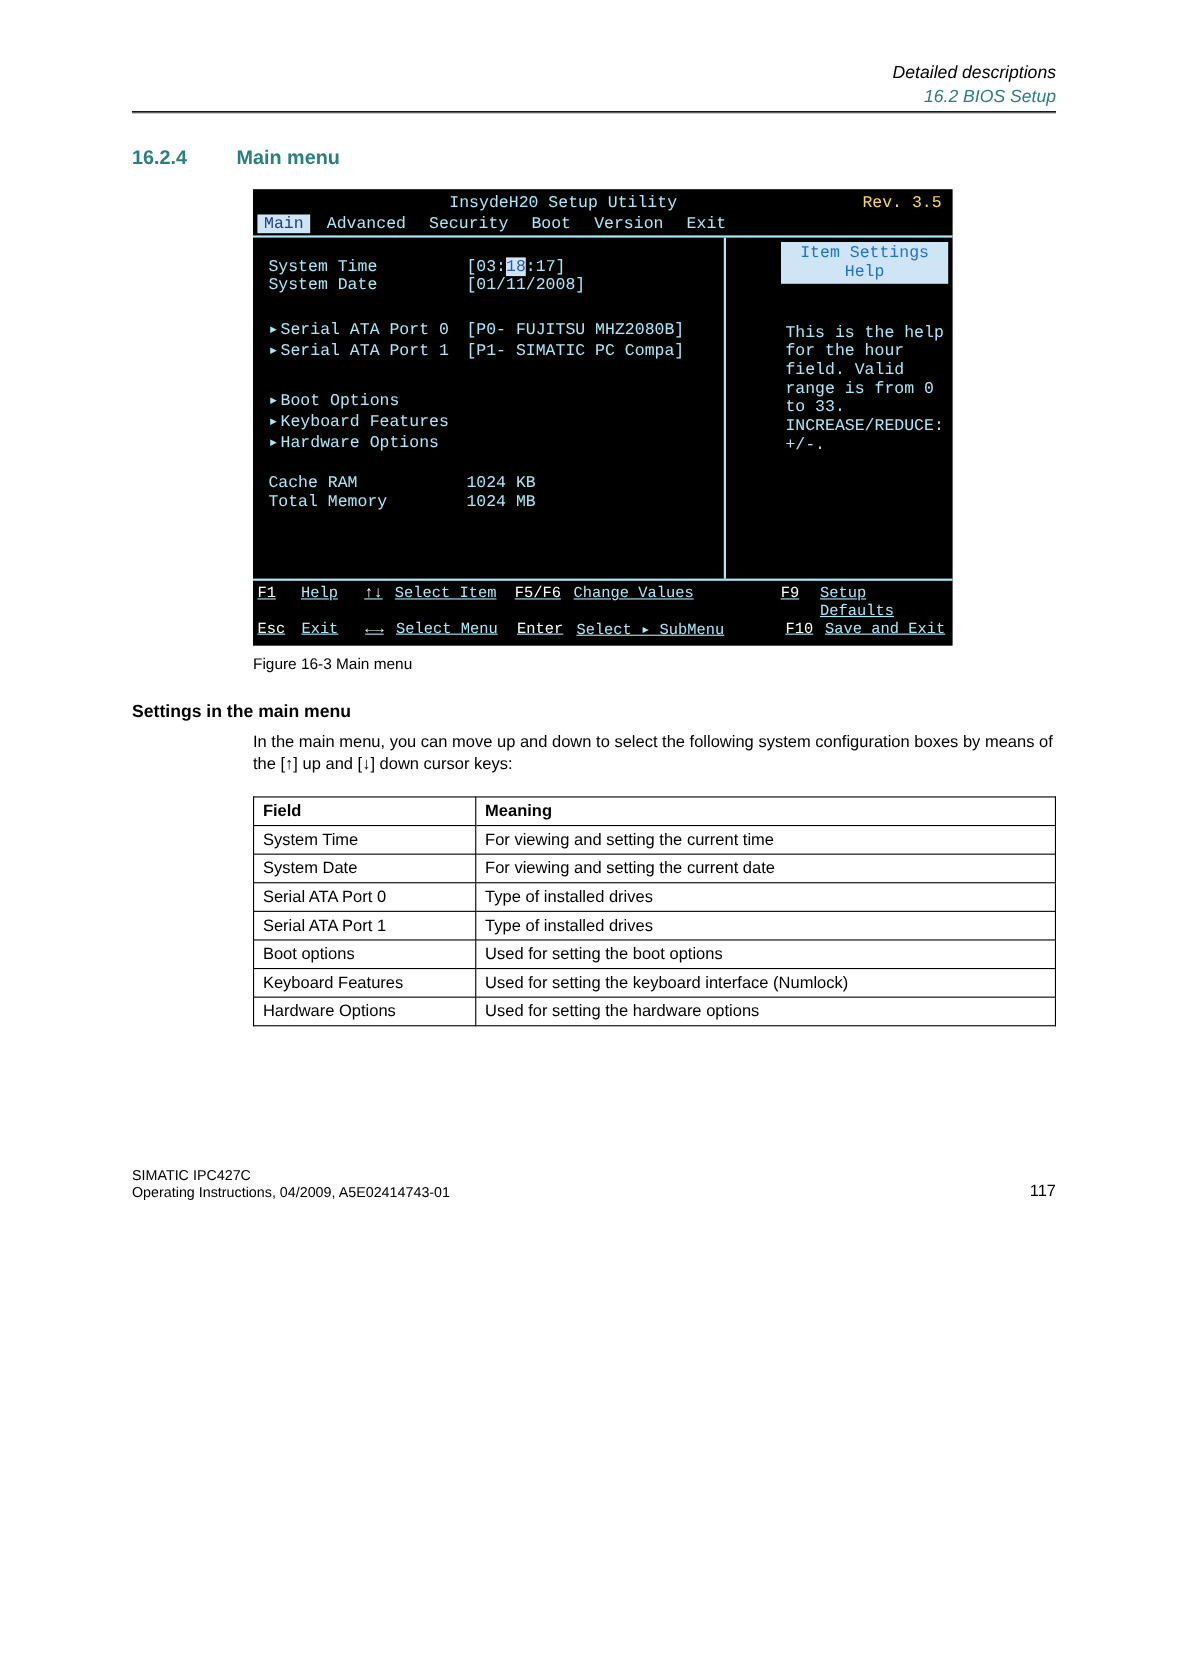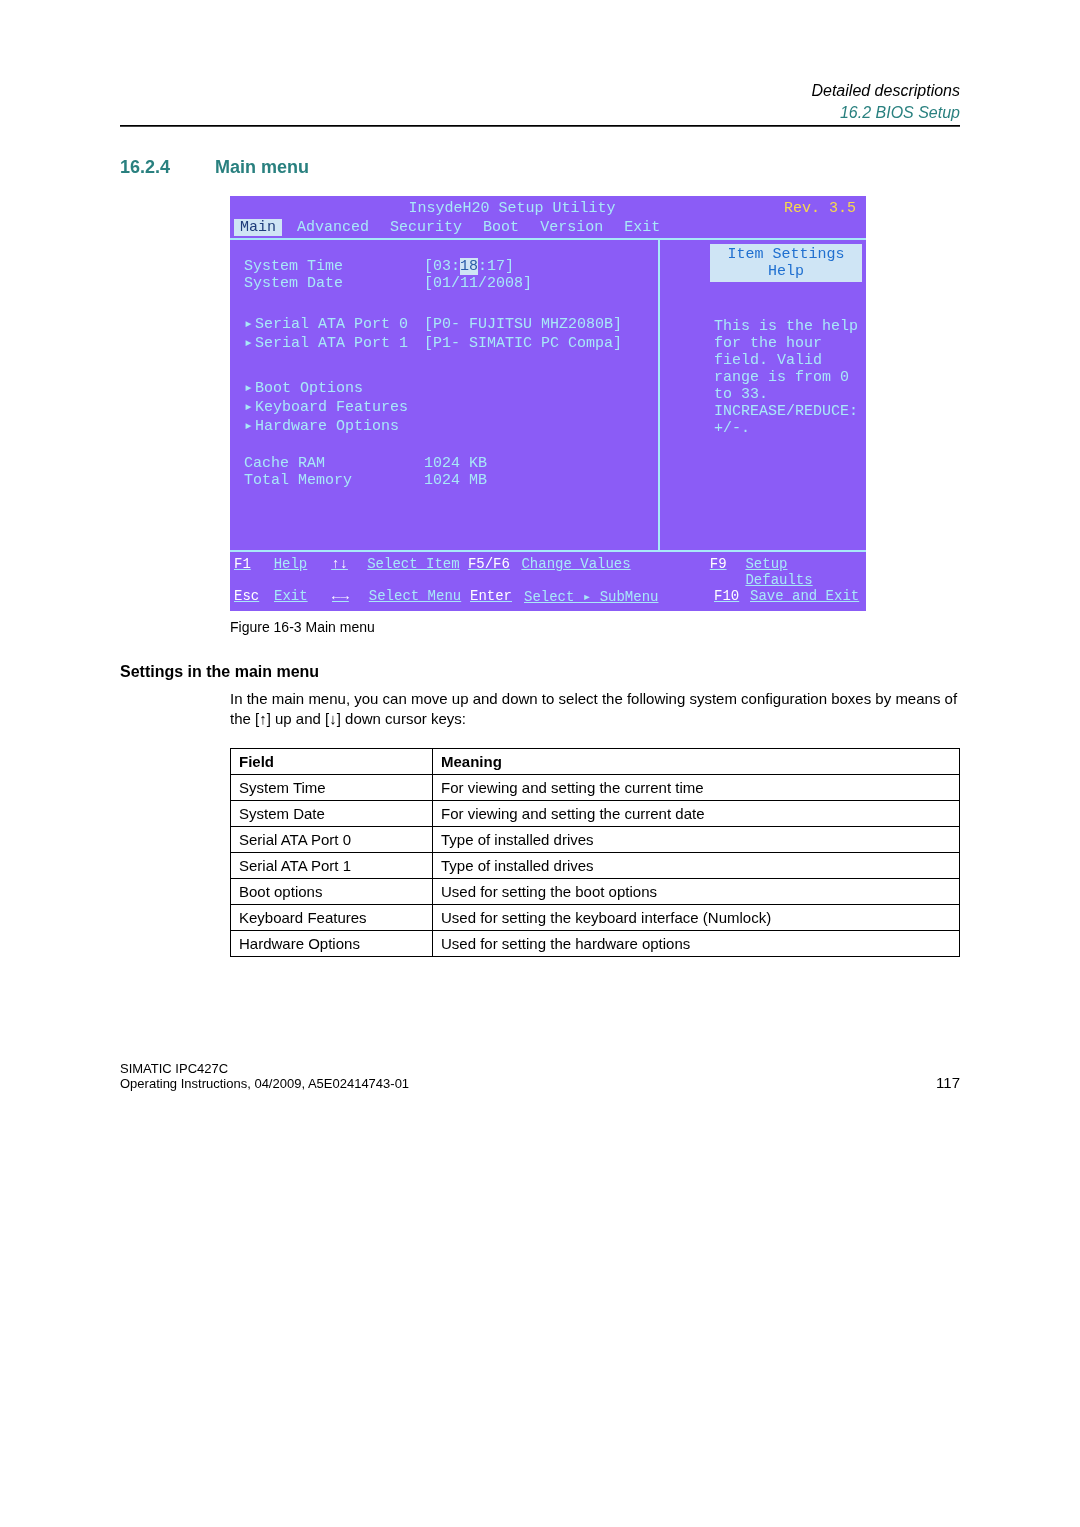--- a/index.html
+++ b/index.html
@@ -6,21 +6,21 @@
     margin: 0;
     font-family: Arial, Helvetica, sans-serif;
     background: #fff;
     color: #000;
     font-size: 15px;
   }
   .page {
     width: 1080px;
     height: 1147px;
     position: relative;
-    padding: 80px 120px 0 120px;
+    padding: 56px 120px 0 120px;
     box-sizing: border-box;
   }
   .header-right {
     text-align: right;
     font-style: italic;
     color: #000;
     font-size: 16px;
     line-height: 1.35;
   }
   .header-sub {
@@ -37,21 +37,21 @@
   .sec-title {
     color: #29807f;
     font-weight: bold;
     font-size: 18px;
     margin: 30px 0 18px 0;
   }
   .sec-num { display:inline-block; width:90px; }
   .bios-box {
     margin-left: 110px;
     width: 636px;
-    background: #8b5cf6;
+    background: #000000;
     font-family: "Courier New", monospace;
     color: #a8e8f8;
     font-size: 15px;
     position: relative;
   }
   .bios-top {
     display: flex;
     justify-content: space-between;
     padding: 4px 10px 2px 10px;
     color: #a8e8f8;
@@ -94,21 +94,21 @@
   .bios-footer {
     padding: 4px 4px 6px 4px;
     font-size: 14px;
   }
   .bios-footer .fkey { color:#fff; }
   .bios-footer .flabel { color:#a8e8f8; }
   .bios-footer-row { display:flex; }
   .bios-footer-cell { display:inline-block;text-decoration:underline; }
   .fw40 { width: 40px; }
   .fw70 { width: 58px; }
-  .fw100 { width: 110px; text-align: center; }
+  .fw100 { width: 110px; }
   .fw160 { width: 190px; }
   .figcap {
     margin: 8px 0 0 110px;
     font-size: 14px;
   }
   .subhead {
     font-weight: bold;
     font-size: 16px;
     margin: 28px 0 8px 0;
   }

